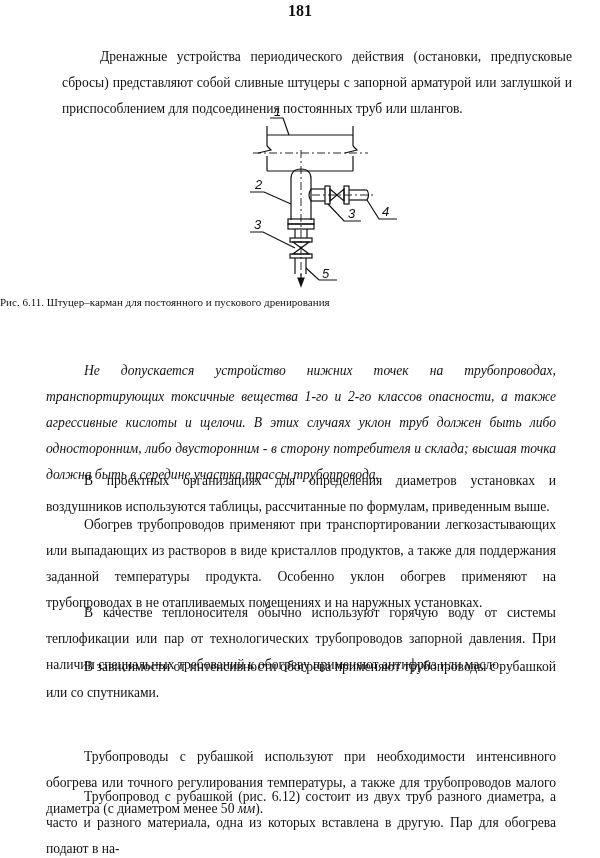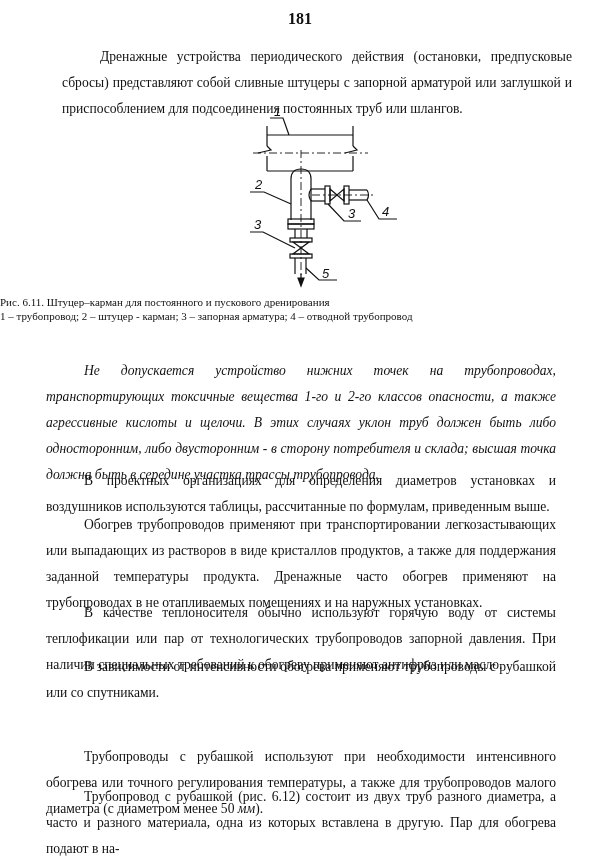--- a/index.html
+++ b/index.html
@@ -10,21 +10,21 @@
     body {
       width: 600px;
       height: 858px;
       position: relative;
       overflow: hidden;
       font-family: "Liberation Serif", "DejaVu Serif", serif;
       color: #111111;
     }
     .page-number {
       position: absolute;
-      top: 10px;
+      top: 2px;
       left: 0;
       width: 600px;
       text-align: center;
       font-weight: bold;
       font-size: 16px;
     }
     .para {
       position: absolute;
       left: 46px;
       width: 510px;
@@ -122,22 +122,21 @@
       <text x="98" y="110">3</text>
       <text x="4" y="121">3</text>
       <text x="132" y="108">4</text>
       <text x="72" y="170">5</text>
     </g>
   </svg>
 </div>
 
 <div class="caption">
   <div>Рис. 6.11. Штуцер–карман для постоянного и пускового дренирования</div>
-  <div>1 – трубопровод; 2 – штуцер - карман; 3 – запорная арматура; 4 – отводной трубопровод</div>
 </div>
 
 <p class="para" style="top:358px;font-style:italic;">Не допускается устройство нижних точек на трубопроводах, транспортирующих токсичные вещества 1-го и 2-го классов опасности, а также агрессивные кислоты и щелочи. В этих случаях уклон труб должен быть либо односторонним, либо двусторонним - в сторону потребителя и склада; высшая точка должна быть в середине участка трассы трубопровода.</p>
 <p class="para" style="top:468px;">В проектных организациях  для определения диаметров установках и воздушников используются таблицы, рассчитанные по формулам, приведенным выше.</p>
-<p class="para" style="top:512px;">Обогрев трубопроводов применяют при транспортировании легкозастывающих или выпадающих из растворов в виде кристаллов продуктов, а также для поддержания заданной температуры продукта. Дренажные часто обогрев применяют на трубопроводах в не отапливаемых помещениях и на наружных установках.</p>
+<p class="para" style="top:512px;">Обогрев трубопроводов применяют при транспортировании легкозастывающих или выпадающих из растворов в виде кристаллов продуктов, а также для поддержания заданной температуры продукта. Особенно уклон обогрев применяют на трубопроводах в не отапливаемых помещениях и на наружных установках.</p>
 <p class="para" style="top:600px;">В качестве теплоносителя обычно используют горячую воду от системы теплофикации или пар от технологических трубопроводов запорной давления. При наличии специальных требований к обогреву применяют антифриз или масло.</p>
 <p class="para" style="top:642px;margin-top:12px;">В зависимости от интенсивности обогрева применяют трубопроводы с рубашкой или со спутниками.</p>
 <p class="para" style="top:714px;margin-top:30px;"><span>Трубопроводы с рубашкой используют при необходимости интенсивного обогрева или точного регулирования температуры, а также для трубопроводов малого диаметра (с диаметром менее 50 </span><em class="unit">мм</em><span>).</span></p>
 <p class="para" style="top:784px;">Трубопровод с рубашкой (рис. 6.12) состоит из двух труб разного диаметра, а часто и разного материала, одна из которых вставлена в другую. Пар для обогрева подают в на-</p>
 
 </body></html>

